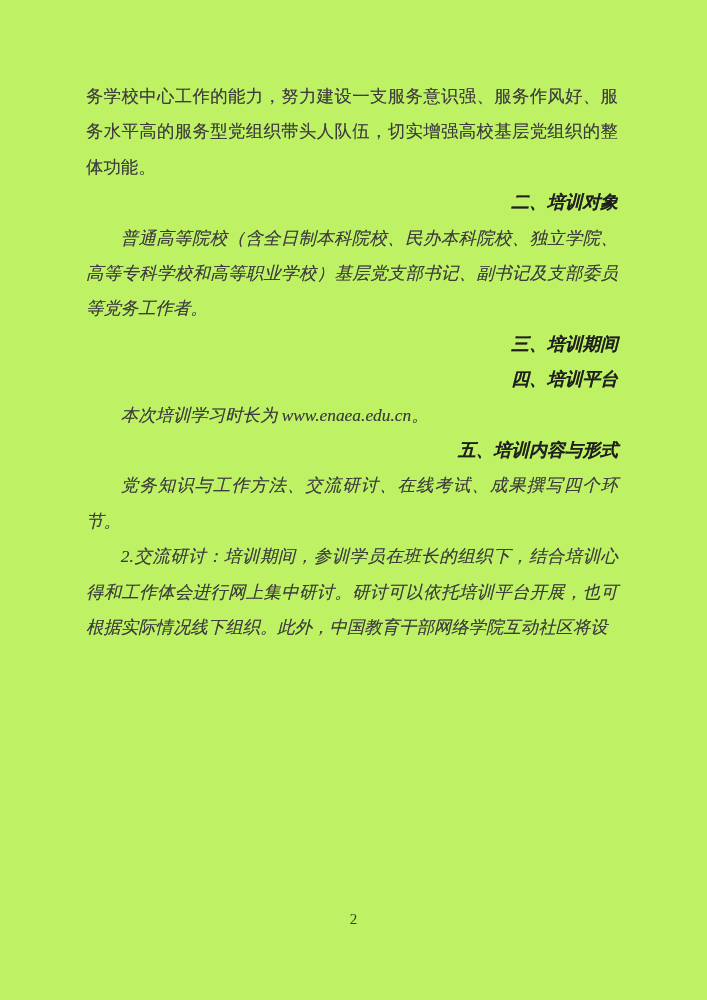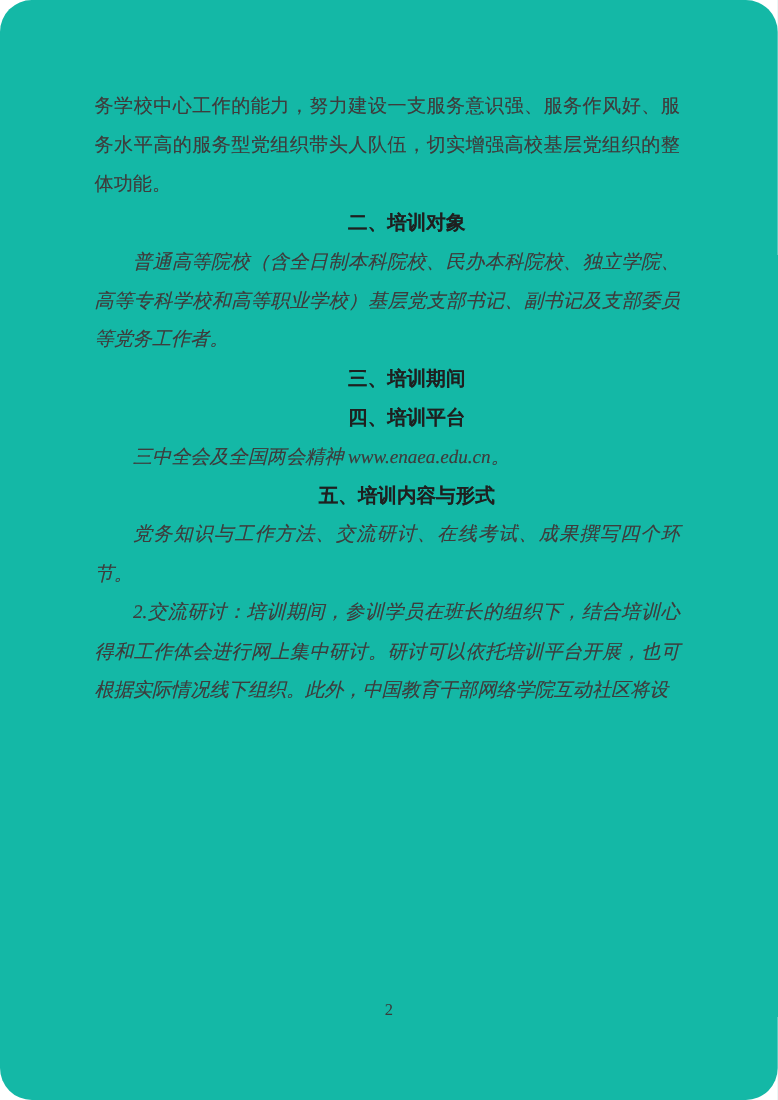--- a/index.html
+++ b/index.html
@@ -9,24 +9,23 @@
   }
   body {
     width: 707px;
     height: 1000px;
     overflow: hidden;
   }
   .page {
     position: relative;
     width: 707px;
     height: 1000px;
-    background: #14b8a6;
+    background: #bef264;
     font-family: "Liberation Serif", "DejaVu Serif", serif;
     color: #3d3d3d;
-    border-radius: 29px;
   }
   .content {
     position: absolute;
     left: 86px;
     top: 79px;
     width: 532px;
   }
   .para {
     margin: 0;
     font-size: 17.4px;
@@ -41,22 +40,23 @@
   }
   .para.continuation {
     text-indent: 0;
   }
   .para.heading {
     text-indent: 2em;
     font-weight: 700;
     color: #1f1f1f;
     font-family: "Liberation Sans", "DejaVu Sans", sans-serif;
     font-size: 17.8px;
-    text-align: center;
+    text-align: right;
     text-shadow: 0 0 0.4px rgba(30, 30, 30, 0.6);
+    font-style: italic;
   }
   .footer {
     position: absolute;
     left: 0;
     right: 0;
     top: 910px;
     text-align: center;
   }
   .pagenum {
     font-size: 15px;
@@ -67,21 +67,21 @@
 </head>
 <body>
 
 <div class="page">
   <div class="content">
       <p class="para continuation">务学校中心工作的能力，努力建设一支服务意识强、服务作风好、服务水平高的服务型党组织带头人队伍，切实增强高校基层党组织的整体功能。</p>
       <p class="para heading">二、培训对象</p>
       <p class="para body">普通高等院校（含全日制本科院校、民办本科院校、独立学院、高等专科学校和高等职业学校）基层党支部书记、副书记及支部委员等党务工作者。</p>
       <p class="para heading">三、培训期间</p>
       <p class="para heading">四、培训平台</p>
-      <p class="para body">三中全会及全国两会精神 www.enaea.edu.cn。</p>
+      <p class="para body">本次培训学习时长为 www.enaea.edu.cn。</p>
       <p class="para heading">五、培训内容与形式</p>
       <p class="para body">党务知识与工作方法、交流研讨、在线考试、成果撰写四个环节。</p>
       <p class="para body">2.交流研讨：培训期间，参训学员在班长的组织下，结合培训心得和工作体会进行网上集中研讨。研讨可以依托培训平台开展，也可根据实际情况线下组织。此外，中国教育干部网络学院互动社区将设</p>
     </div>
   <div class="footer">
     <span class="pagenum">2</span>
   </div>
 </div>
 
 </body></html>

